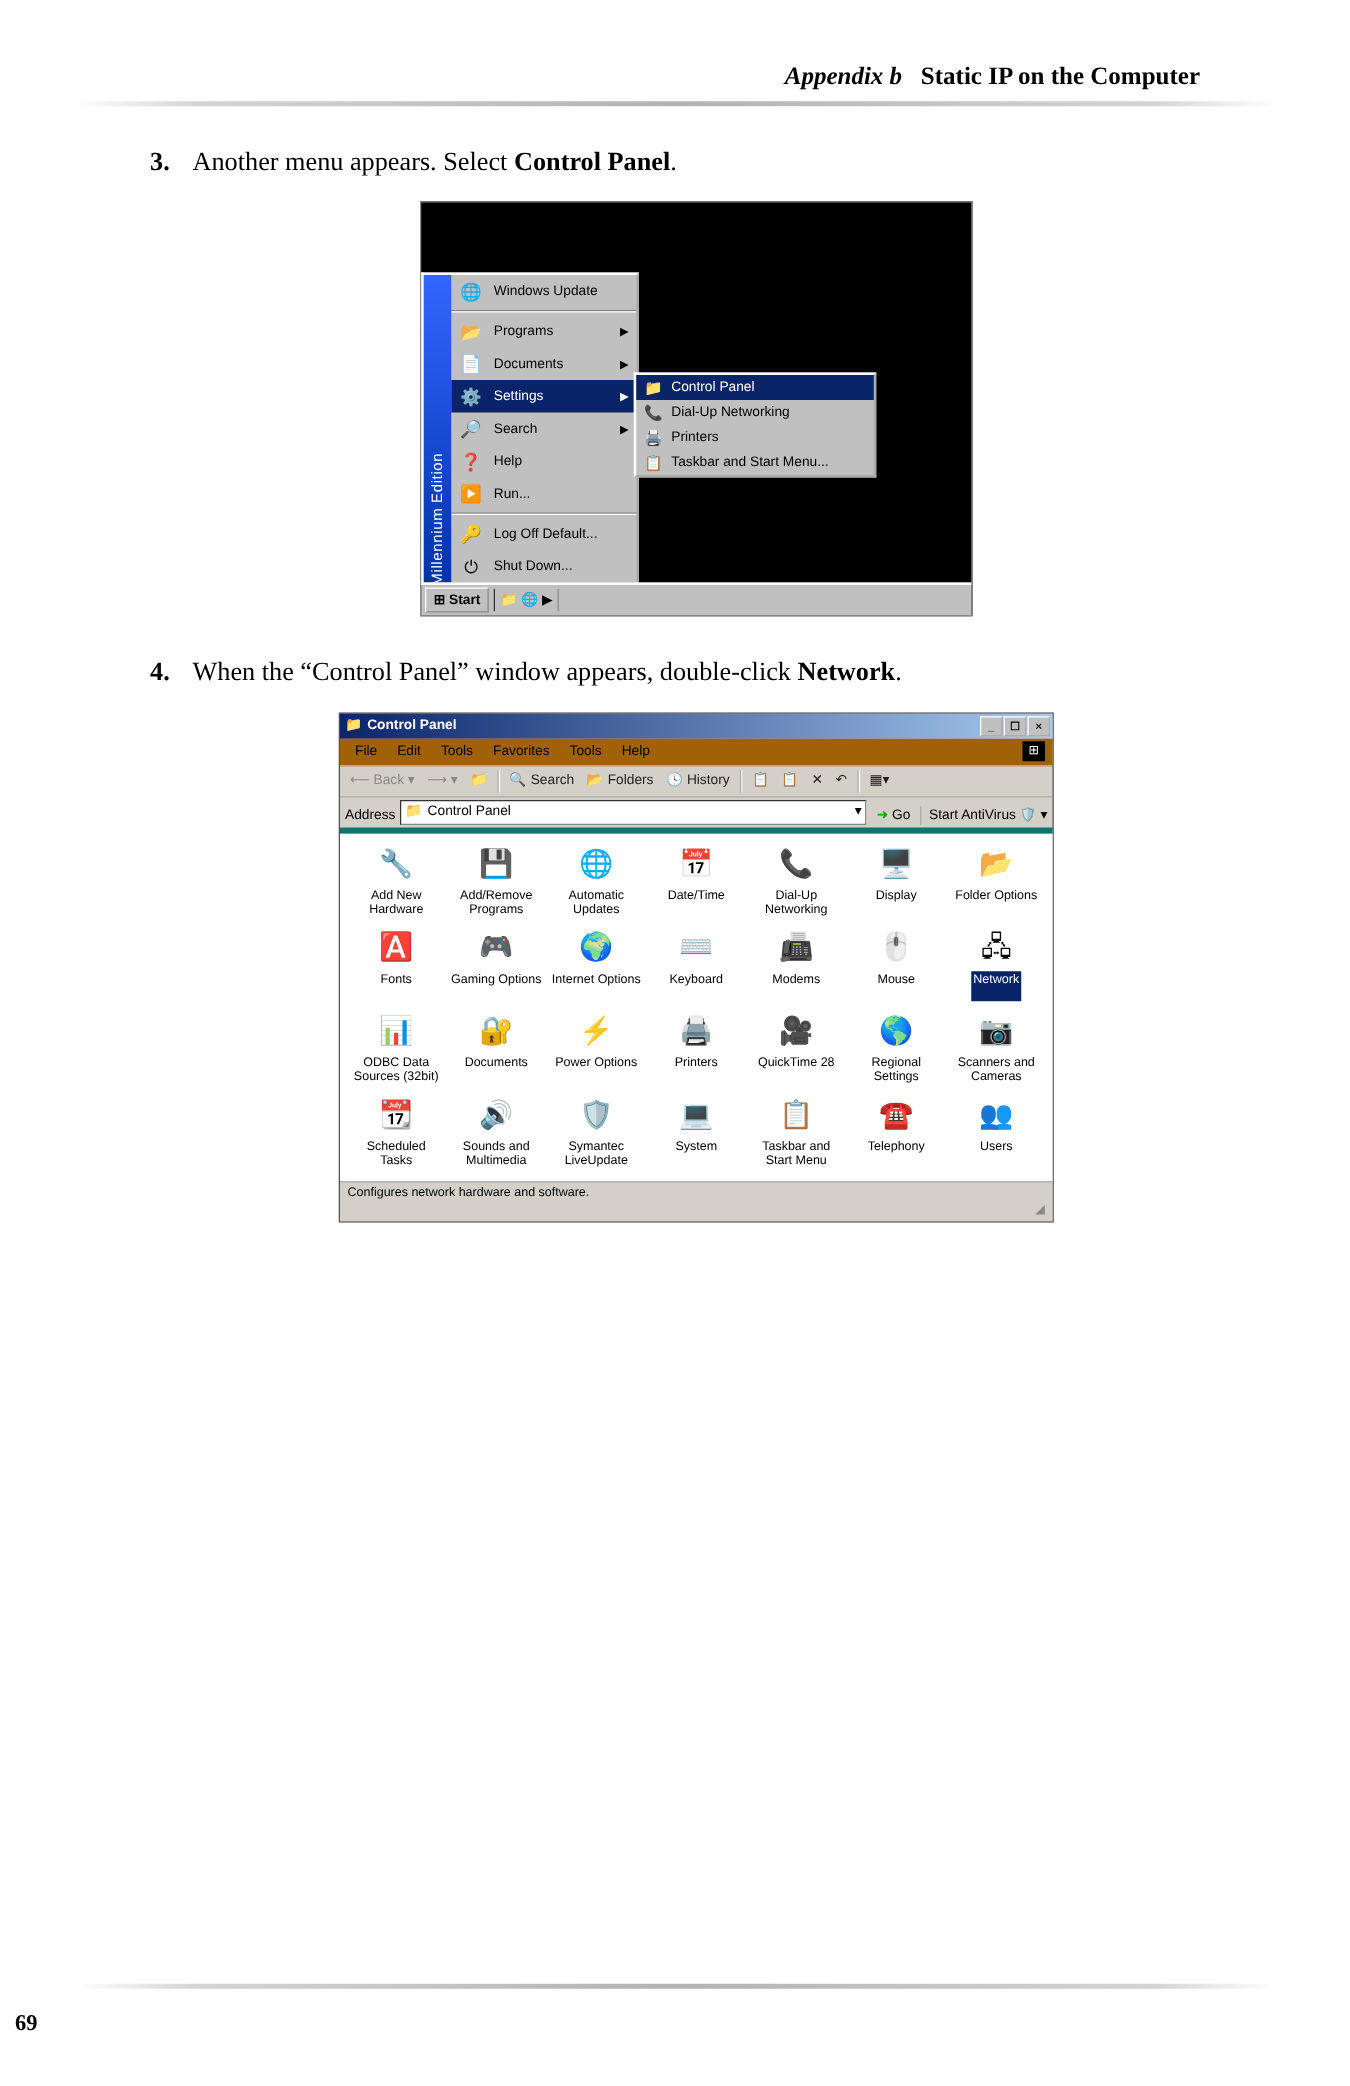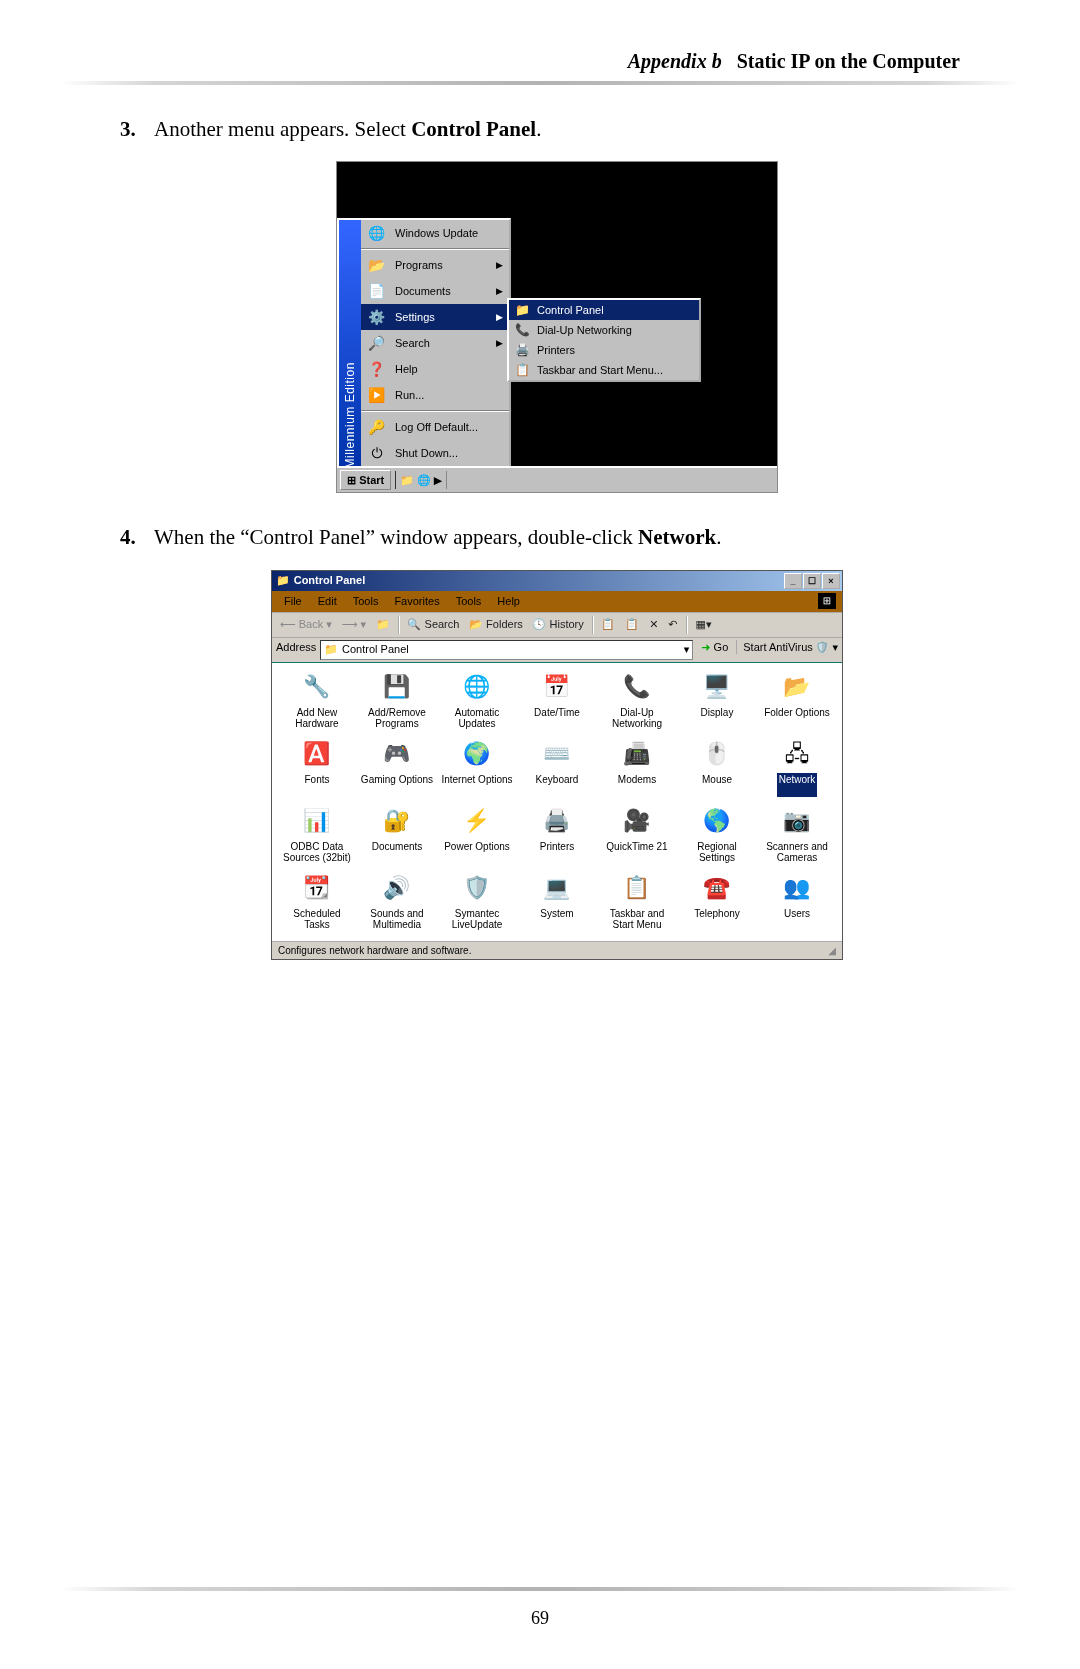--- a/index.html
+++ b/index.html
@@ -35,24 +35,24 @@
     bottom: 78px;
     left: 60px;
     right: 60px;
     height: 4px;
     background: linear-gradient(to right, #fff 0%, #aaa 10%, #666 50%, #aaa 90%, #fff 100%);
     opacity: 0.5;
   }
   .pagenum {
     position: absolute;
     bottom: 40px;
-    left: 0;
+    left: 12px;
     right: 0;
-    text-align: center;
-    font-weight: normal;
+    text-align: left;
+    font-weight: bold;
     font-size: 18px;
   }
   ol.steps {
     counter-reset: step 2;
     list-style: none;
     margin: 0;
     padding: 0;
   }
   ol.steps > li {
     counter-increment: step;
@@ -242,23 +242,23 @@
     padding: 1px 4px;
     display:flex; align-items:center; gap:3px;
     color:#222;
   }
   .fig2 .toolbar .tbtn.dim { color:#888; }
   .fig2 .toolbar .sep {
     width:1px; height:18px; background:#aaa; margin:0 2px;
     border-right:1px solid #fff;
   }
   .fig2 .addrbar {
-    display:flex; align-items:flex-start; gap:4px;
+    display:flex; align-items:flex-end; gap:4px;
     padding: 2px 4px;
-    border-bottom:1px solid #0f766e;
+    border-bottom:5px solid #0f766e;
   }
   .fig2 .addrbar .addr-input {
     flex:1; display:flex; align-items:center; gap:4px;
     background:#fff; border:1px inset #888; height:18px;
     padding: 0 3px;
   }
   .fig2 .addrbar .go {
     display:flex; align-items:center; gap:3px;
     padding: 0 4px;
   }
@@ -292,20 +292,21 @@
   }
   .fig2 .cpitem.sel .lbl {
     background:#0a246a; color:#fff;
   }
   .fig2 .statusbar {
     border-top:1px solid #aaa;
     background:#d4d0c8;
     padding: 2px 6px;
     font-size:10px;
     display:flex;
+    flex-direction:column;
   }
   .fig2 .statusbar .grip {
     margin-left:auto;
     color:#888;
   }
 
 </style>
 </head>
 <body>
 
@@ -527,21 +528,21 @@
             <div class="cpitem">
               <div class="ic">⚡</div>
               <div class="lbl">Power Options</div>
             </div>
             <div class="cpitem">
               <div class="ic">🖨️</div>
               <div class="lbl">Printers</div>
             </div>
             <div class="cpitem">
               <div class="ic">🎥</div>
-              <div class="lbl">QuickTime 21</div>
+              <div class="lbl">QuickTime 28</div>
             </div>
             <div class="cpitem">
               <div class="ic">🌎</div>
               <div class="lbl">Regional Settings</div>
             </div>
             <div class="cpitem">
               <div class="ic">📷</div>
               <div class="lbl">Scanners and Cameras</div>
             </div>
             <div class="cpitem">

